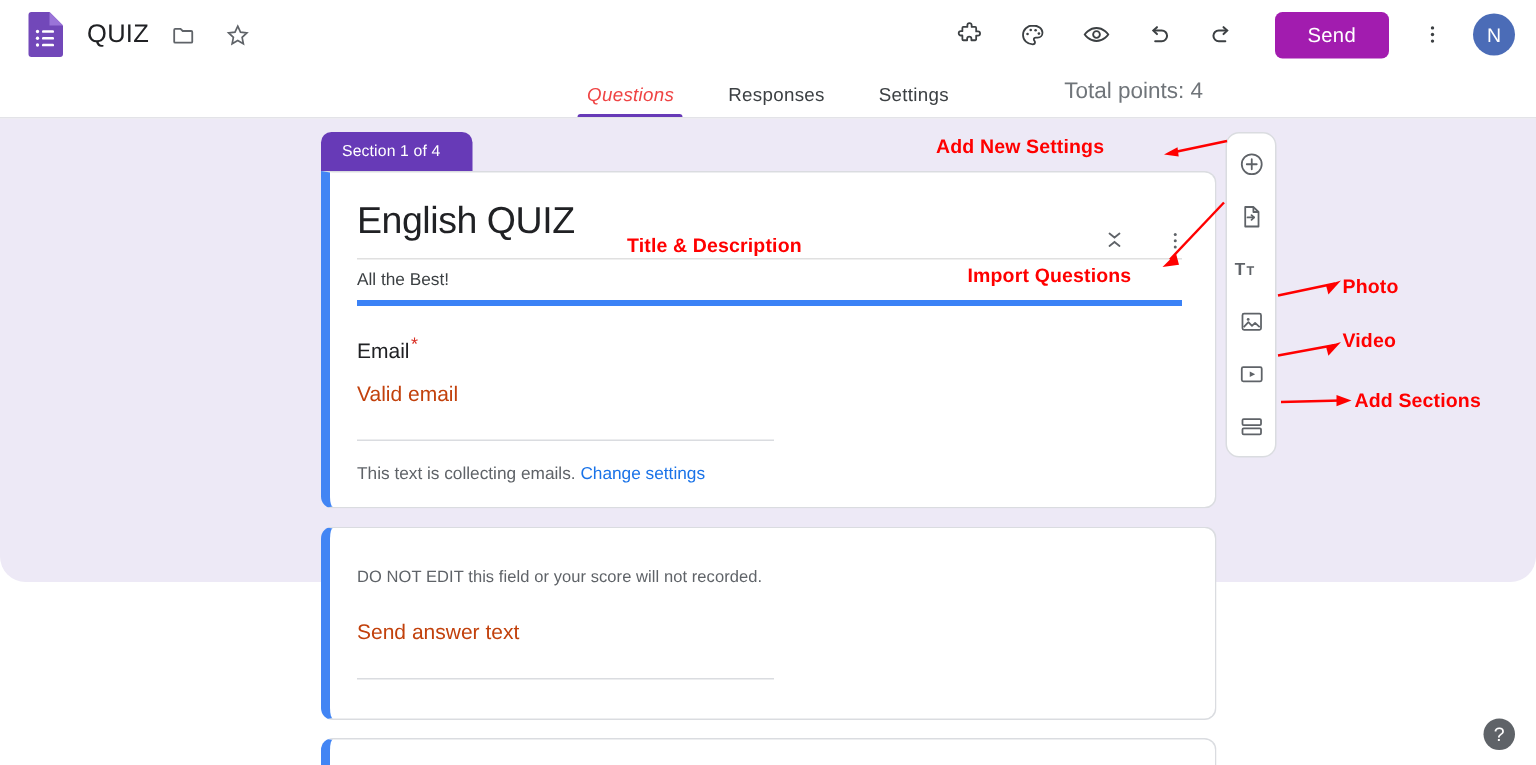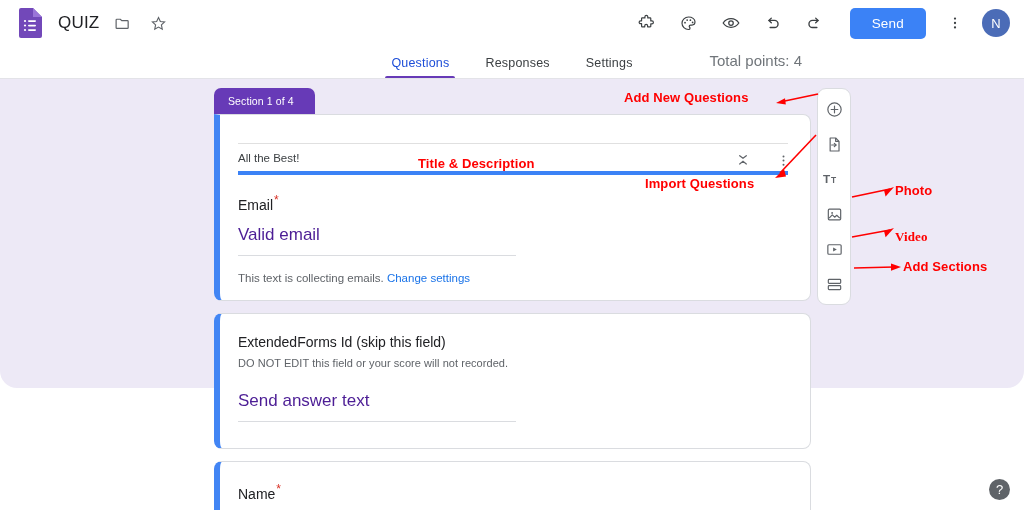--- a/index.html
+++ b/index.html
@@ -21,42 +21,42 @@
     font-size: 17px; color: #202124; margin-left: 16px; letter-spacing: .2px;
     white-space: nowrap;
   }
   .tb-icon {
     width: 26px; height: 26px; display: flex; align-items: center; justify-content: center;
     color: #5f6368; margin-left: 10px; cursor: pointer; flex: none;
   }
   .topbar-right { margin-left: auto; display: flex; align-items: center; }
   .topbar-right .tb-icon { margin-left: 16px; }
   .send-btn {
-    background: #3b82f6; color: #fff; border: none; border-radius: 5px;
+    background: #a21caf; color: #fff; border: none; border-radius: 5px;
     font-size: 13.5px; font-family: "Liberation Sans", sans-serif;
     padding: 8px 22px; margin-left: 22px; cursor: pointer; letter-spacing: .2px;
   }
   .avatar {
     width: 28px; height: 28px; border-radius: 50%; background: #4b6cb7; color: #fff;
     display: flex; align-items: center; justify-content: center;
     font-size: 13px; margin-left: 14px; cursor: pointer;
   }
 
   
   .tabbar {
     position: absolute; top: 46px; left: 0; width: 1024px; height: 33px;
     background: #ffffff; display: flex; align-items: flex-end; justify-content: center;
     border-bottom: 1px solid #e3e3e8;
   }
   .tabs { display: flex; align-items: flex-end; gap: 24px; }
   .tab {
     font-size: 12.5px; color: #3c4043; padding: 0 6px 8px 6px; cursor: pointer;
     position: relative; letter-spacing: .2px;
   }
-  .tab.active { color: #1d4ed8; }
+  .tab.active { color: #ef4444; font-style: italic; }
   .tab.active::after {
     content: ""; position: absolute; left: 0; right: 0; bottom: 0; height: 2.5px;
     background: #673ab7; border-radius: 2px 2px 0 0;
   }
   .points {
     position: absolute; right: 222px; bottom: 9px;
     font-size: 15px; color: #70757a;
   }
 
   
@@ -87,22 +87,22 @@
     border-bottom: 4px solid #3b82f6; }
 
   .hdr-actions { position: absolute; top: 36px; right: 18px; display: flex; gap: 22px; }
   .hdr-ico { color: #5f6368; cursor: pointer; width: 18px; height: 18px;
     display: flex; align-items: center; justify-content: center; }
 
   .q-label { font-size: 14px; color: #202124; margin-top: 18px; }
   .q-label .req { color: #d93025; font-size: 12px; vertical-align: super; margin-left: 1px; }
   .q-help { font-size: 11px; color: #5f6368; margin-top: 7px; letter-spacing: .05px; }
   .q-input {
-    margin-top: 12px; font-size: 17px; color: #4c1d95;
-    border-bottom: 1px solid #dadce0; padding-bottom: 10px; width: 278px;
+    margin-top: 12px; font-size: 14px; color: #c2410c;
+    border-bottom: 1px solid #dadce0; padding-bottom: 23px; width: 278px;
   }
   .q-note { font-size: 11.5px; color: #5f6368; margin-top: 16px; }
   .q-note a { color: #1a73e8; text-decoration: none; cursor: pointer; }
 
   
   .side-toolbar {
     position: absolute; left: 817px; top: 9px; width: 34px;
     background: #fff; border: 1px solid #dadce0; border-radius: 9px;
     padding: 7px 0; display: flex; flex-direction: column; align-items: center; gap: 9px;
   }
@@ -215,20 +215,21 @@
   </div>
 
   <div class="canvas">
 
     <div class="form-col">
 
       <div class="section-tab">Section 1 of 4</div>
 
       <div class="card">
         <div class="card-inner">
+          <div class="form-title">English QUIZ</div>
           <div class="title-underline"></div>
           <div class="form-desc">All the Best!</div>
 
           <div class="q-label">
             <span>Email</span><span class="req">*</span>
           </div>
           <div class="q-input">Valid email</div>
           <div class="q-note">
             <span>This text is collecting emails.</span>
             <a>Change settings</a>
@@ -247,21 +248,20 @@
               <circle cx="12" cy="5.4" r="1.6"></circle>
                 <circle cx="12" cy="12" r="1.6"></circle>
                 <circle cx="12" cy="18.6" r="1.6"></circle>
             </svg>
           </div>
         </div>
       </div>
 
       <div class="card rounded">
         <div class="card-inner" style="padding-top:20px;padding-bottom:26px;">
-          <div class="q-label" style="margin-top:0;">ExtendedForms Id (skip this field)</div>
           <div class="q-help">DO NOT EDIT this field or your score will not recorded.</div>
           <div class="q-input" style="margin-top:22px;">Send answer text</div>
         </div>
       </div>
 
       <div class="card rounded">
         <div class="card-inner" style="padding-top:20px;padding-bottom:26px;">
           <div class="q-label" style="margin-top:0;">
             <span>Name</span><span class="req">*</span>
           </div>
@@ -304,41 +304,41 @@
         </svg>
       </div>
       <div class="st-ico">
         <svg width="19" height="19" viewBox="0 0 24 24" fill="none" stroke="#5f6368" stroke-width="1.5">
           <rect x="4.2" y="5.6" width="15.6" height="5" rx="1"></rect>
           <rect x="4.2" y="13.4" width="15.6" height="5" rx="1"></rect>
         </svg>
       </div>
     </div>
 
-    <div class="anno" style="left:624px; top:11px;">Add New Questions</div>
+    <div class="anno" style="left:624px; top:11px;">Add New Settings</div>
     <svg class="anno-arrow" style="left:776px; top:11px;" width="44" height="18">
       <line x1="42" y1="4" x2="4" y2="12" stroke="#ff0000" stroke-width="1.6"></line>
       <polygon points="0,13 9,8.2 9.8,14.4" fill="#ff0000"></polygon>
     </svg>
 
     <div class="anno" style="left:418px; top:77px;">Title &amp; Description</div>
 
     <div class="anno" style="left:645px; top:97px;">Import Questions</div>
     <svg class="anno-arrow" style="left:772px; top:52px;" width="48" height="50">
       <line x1="44" y1="4" x2="8" y2="42" stroke="#ff0000" stroke-width="1.6"></line>
       <polygon points="3,47 12,38 14,45.5" fill="#ff0000"></polygon>
     </svg>
 
     <div class="anno" style="left:895px; top:104px;">Photo</div>
     <svg class="anno-arrow" style="left:850px; top:104px;" width="44" height="18">
       <line x1="2" y1="14" x2="40" y2="6" stroke="#ff0000" stroke-width="1.6"></line>
       <polygon points="44,4 34,7.2 35.6,13.4" fill="#ff0000"></polygon>
     </svg>
 
-    <div class="anno" style="left:895px; top:150px;font-family:Liberation Serif, serif;">Video</div>
+    <div class="anno" style="left:895px; top:140px;">Video</div>
     <svg class="anno-arrow" style="left:850px; top:145px;" width="44" height="18">
       <line x1="2" y1="13" x2="40" y2="6" stroke="#ff0000" stroke-width="1.6"></line>
       <polygon points="44,4 34,7 35.6,13.2" fill="#ff0000"></polygon>
     </svg>
 
     <div class="anno" style="left:903px; top:180px;">Add Sections</div>
     <svg class="anno-arrow" style="left:852px; top:180px;" width="50" height="16">
       <line x1="2" y1="9" x2="42" y2="8" stroke="#ff0000" stroke-width="1.6"></line>
       <polygon points="49,8 39,4.4 39,11.8" fill="#ff0000"></polygon>
     </svg>

